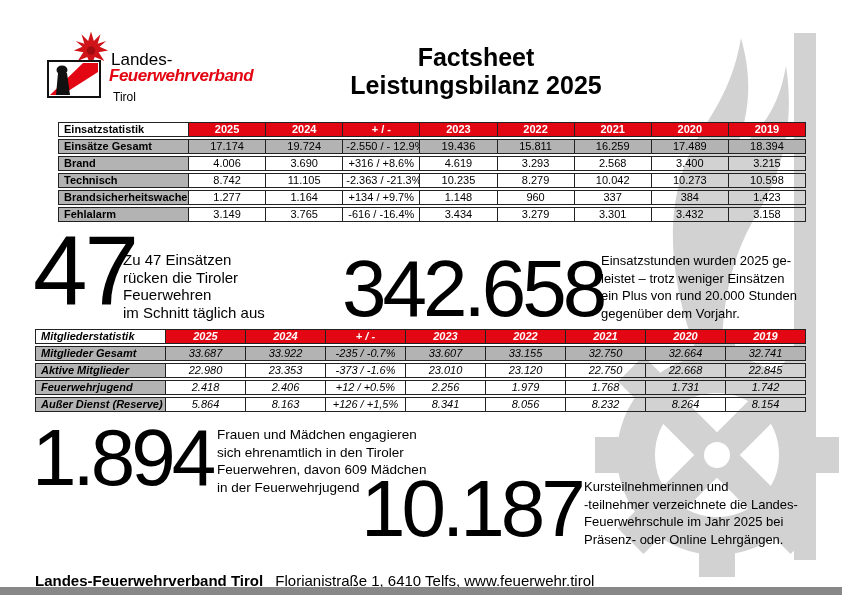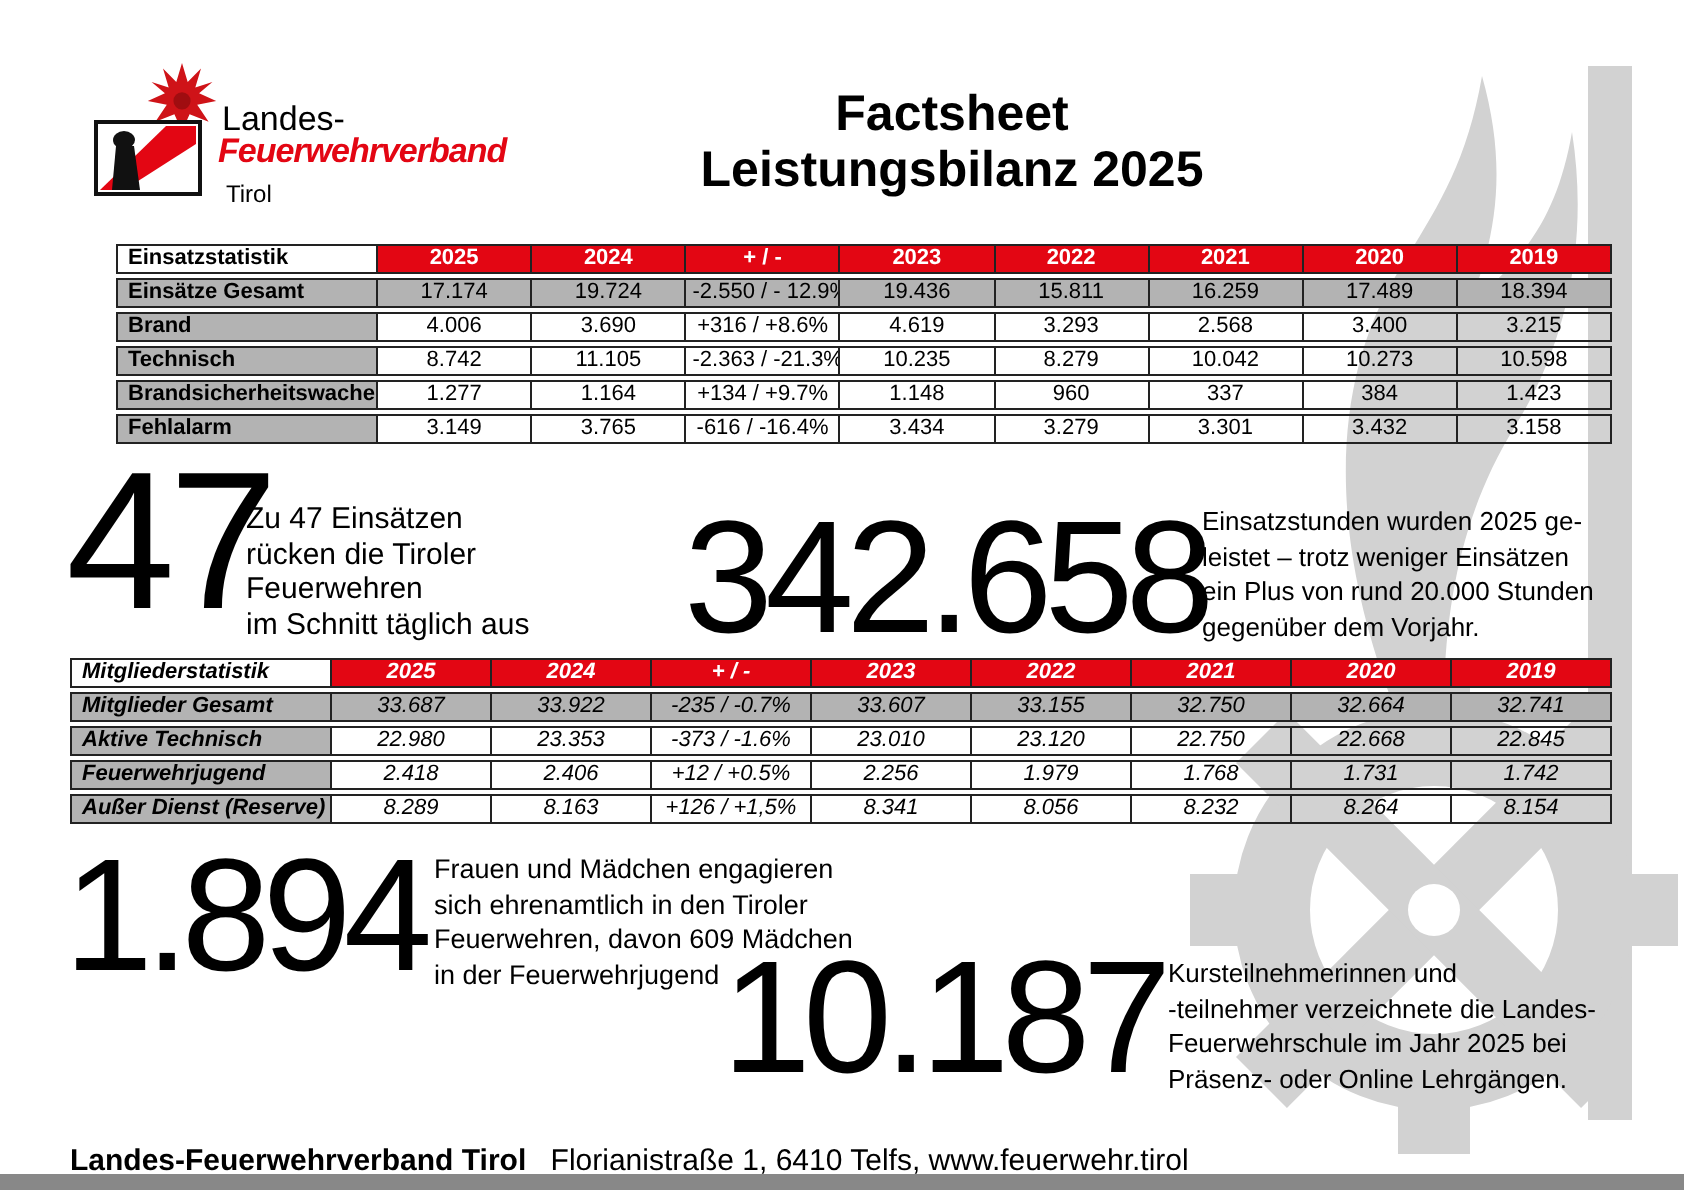--- a/index.html
+++ b/index.html
@@ -215,21 +215,21 @@
           <td class="val-cell">33.687</td>
           <td class="val-cell">33.922</td>
           <td class="val-cell">-235 / -0.7%</td>
           <td class="val-cell">33.607</td>
           <td class="val-cell">33.155</td>
           <td class="val-cell">32.750</td>
           <td class="val-cell">32.664</td>
           <td class="val-cell">32.741</td>
         </tr>
         <tr>
-          <td class="label-cell">Aktive Technisch</td>
+          <td class="label-cell">Aktive Mitglieder</td>
           <td class="val-cell">22.980</td>
           <td class="val-cell">23.353</td>
           <td class="val-cell">-373 / -1.6%</td>
           <td class="val-cell">23.010</td>
           <td class="val-cell">23.120</td>
           <td class="val-cell">22.750</td>
           <td class="val-cell">22.668</td>
           <td class="val-cell">22.845</td>
         </tr>
         <tr>
@@ -238,21 +238,21 @@
           <td class="val-cell">2.406</td>
           <td class="val-cell">+12 / +0.5%</td>
           <td class="val-cell">2.256</td>
           <td class="val-cell">1.979</td>
           <td class="val-cell">1.768</td>
           <td class="val-cell">1.731</td>
           <td class="val-cell">1.742</td>
         </tr>
         <tr>
           <td class="label-cell">Außer Dienst (Reserve)</td>
-          <td class="val-cell">8.289</td>
+          <td class="val-cell">5.864</td>
           <td class="val-cell">8.163</td>
           <td class="val-cell">+126 / +1,5%</td>
           <td class="val-cell">8.341</td>
           <td class="val-cell">8.056</td>
           <td class="val-cell">8.232</td>
           <td class="val-cell">8.264</td>
           <td class="val-cell">8.154</td>
         </tr>
       </tbody>
     </table>

